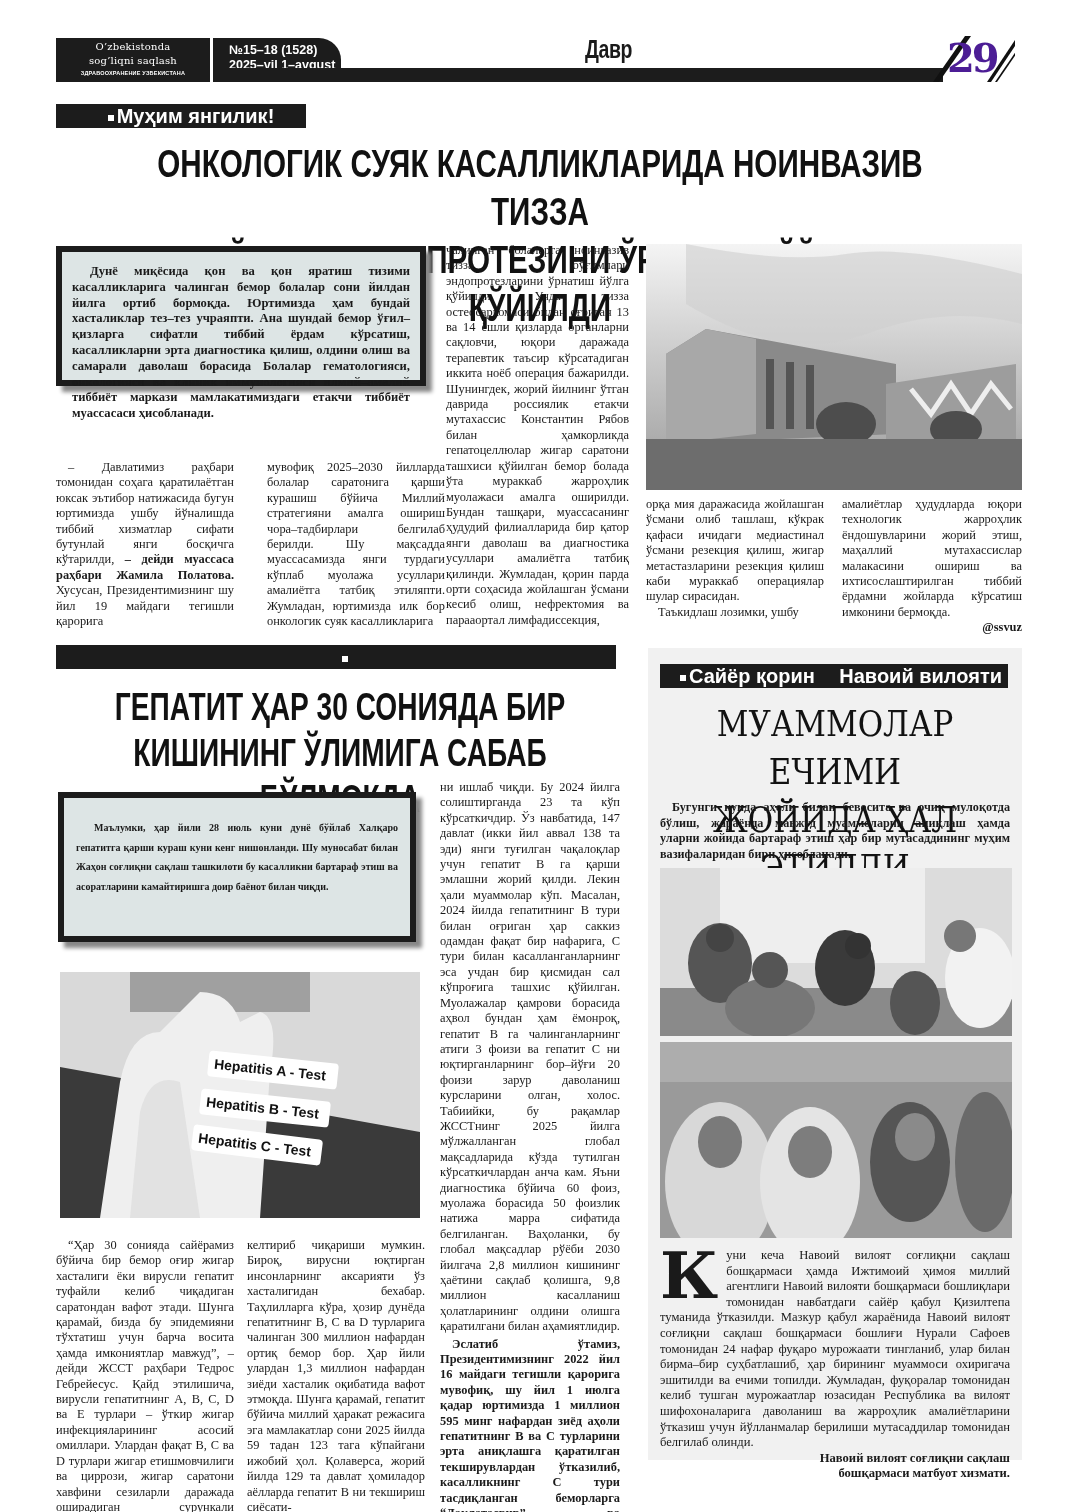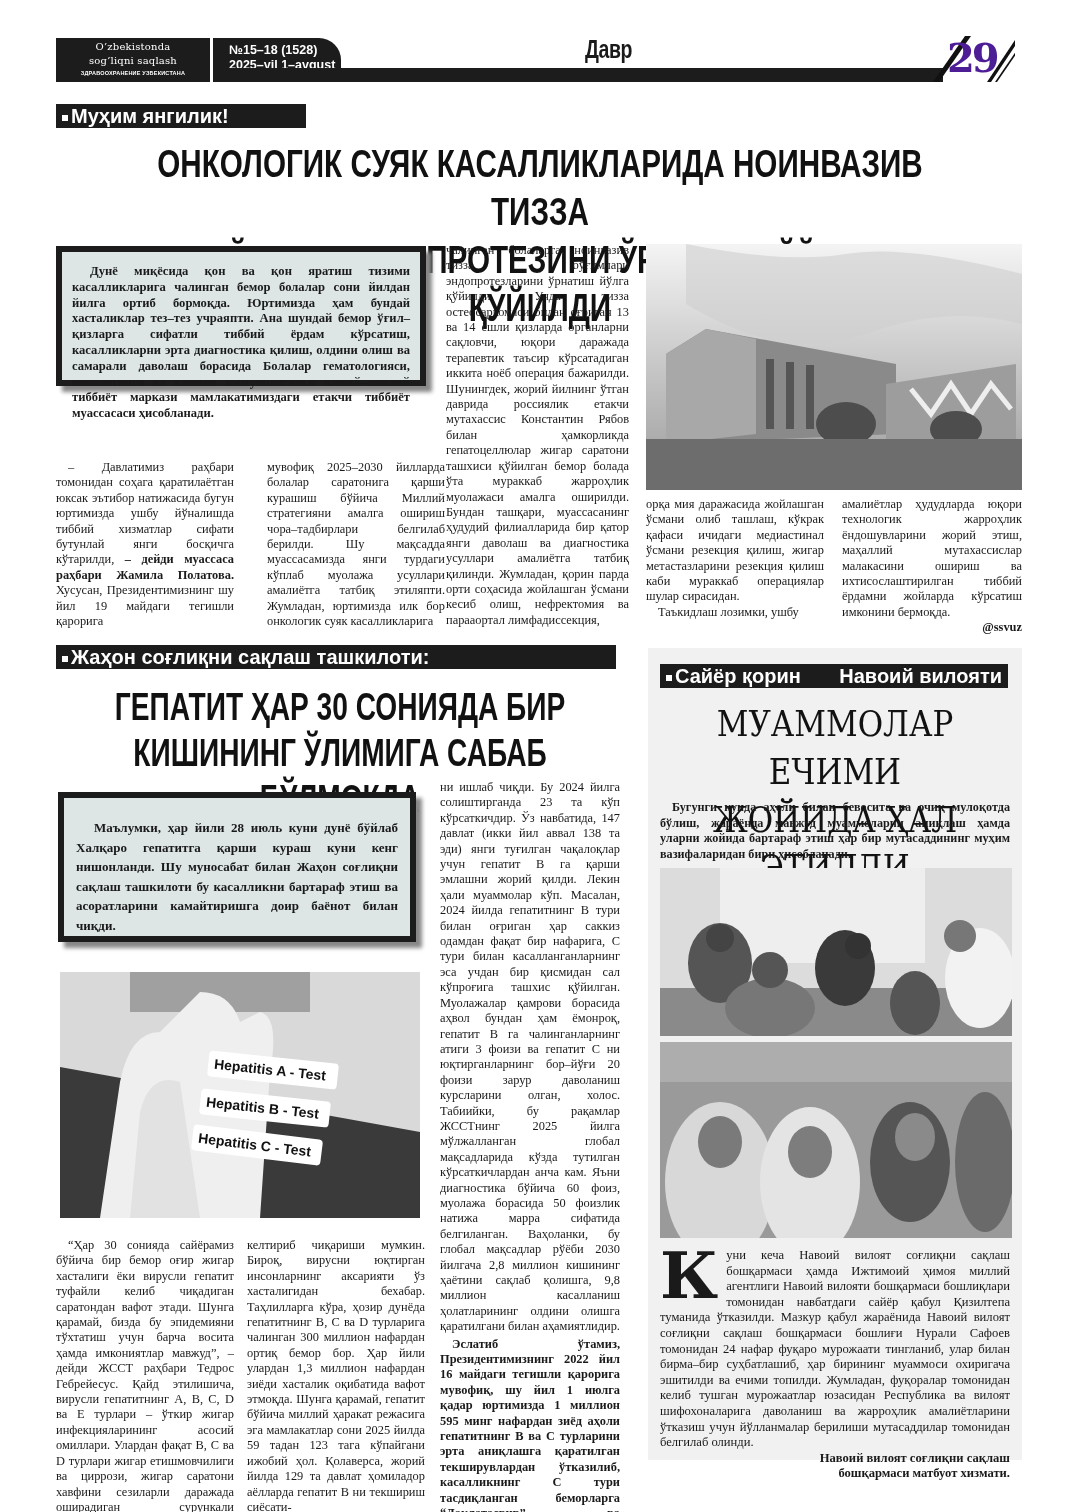--- a/index.html
+++ b/index.html
@@ -8,21 +8,21 @@
   
   .logo{left:56px;top:38px;width:154px;height:44px;background:#1c1c1c;color:#fff;text-align:center;padding-top:2px;}
   .logo .l1,.logo .l2{font-family:"DejaVu Serif",serif;font-weight:normal;font-size:10px;line-height:14px;letter-spacing:0.2px;}
   .logo .l3{font-family:"Liberation Sans",sans-serif;font-size:5.5px;font-weight:bold;margin-top:2px;letter-spacing:0.2px;}
   .issue{left:213px;top:38px;width:128px;height:44px;background:#1c1c1c;border-top-right-radius:22px;color:#fff;font-family:"Liberation Sans",sans-serif;font-size:12.5px;font-weight:bold;line-height:15px;padding:5px 0 0 16px;}
   .hbar{left:213px;top:68px;width:730px;height:14px;background:#1c1c1c;}
   .rubric{left:585px;top:34px;font-family:"Liberation Sans",sans-serif;font-weight:bold;font-size:26px;transform:scaleX(0.75);transform-origin:left;letter-spacing:-0.5px;}
   .pagenum{left:925px;top:36px;width:90px;height:46px;}
   .pagenum .num{position:absolute;left:22px;top:-2px;font-family:"DejaVu Serif",serif;font-weight:bold;font-size:40px;color:#4c1d95;letter-spacing:-3px;}
   
-  .label{background:#1c1c1c;color:#fff;font-family:"Liberation Sans",sans-serif;font-weight:bold;font-size:20px;line-height:24px;padding-left:6px;}
+  .label{background:#1c1c1c;color:#fff;font-family:"Liberation Sans",sans-serif;font-weight:bold;font-size:20px;line-height:24px;padding-left:20px;text-align:center;}
   .label .sq{display:inline-block;width:6px;height:6px;background:#fff;vertical-align:middle;margin-right:3px;}
   .headline{font-family:"Liberation Sans",sans-serif;font-weight:bold;text-align:center;color:#111;transform-origin:center top;}
   
   .col{font-size:12.4px;line-height:15.4px;text-align:justify;hyphens:auto;}
   .col p{text-indent:12px;}
   .col b{font-weight:bold;}
   .box{background:#dde5e5;border:6px solid #1c1c1c;box-shadow:6px 6px 4px #888;font-weight:bold;font-size:12.6px;line-height:15.8px;text-align:justify;}
   .box p{text-indent:18px;}
   .photo{overflow:hidden;}
   .sidebar{left:648px;top:648px;width:374px;height:812px;background:#f1f1f1;}
@@ -100,28 +100,28 @@
 <div class="abs col" style="left:646px;top:497px;width:178px;">
   <p style="text-indent:0">орқа мия даражасида жойлашган ўсмани олиб ташлаш,  кўкрак қафаси ичидаги медиастинал ўсмани резекция қилиш,  жигар метастазларини резекция қилиш каби мураккаб операциялар шулар сирасидан.</p>
   <p>Таъкидлаш лозимки, ушбу</p>
 </div>
 <div class="abs col" style="left:842px;top:497px;width:180px;">
   <p style="text-indent:0">амалиётлар ҳудудларда юқори технологик жарроҳлик ёндошувларини жорий этиш, маҳаллий мутахассислар малакасини ошириш ва ихтисослаштирилган тиббий ёрдамни жойларда кўрсатиш имконини бермоқда.</p>
   <div class="right" style="font-weight:bold;">@ssvuz</div>
 </div>
 
 <div class="abs label" style="left:56px;top:645px;width:560px;height:24px;">
-  <span class="sq"></span><span>Жаҳон соғлиқни сақлаш ташкилоти:</span>
+  <span class="sq"></span>
 </div>
 <div class="abs headline" style="left:30px;top:684px;width:620px;font-size:38px;line-height:46px;transform:scaleX(0.74);">
   <div>ГЕПАТИТ ҲАР 30 СОНИЯДА БИР</div>
   <div>КИШИНИНГ ЎЛИМИГА САБАБ БЎЛМОҚДА</div>
 </div>
 
-<div class="abs box" style="left:58px;top:792px;width:358px;height:150px;padding:20px 12px 0 12px;font-size:13px;line-height:19.5px;">
+<div class="abs box" style="left:58px;top:792px;width:358px;height:150px;padding:20px 12px 0 12px;font-size:10px;line-height:19.5px;">
   <p>Маълумки, ҳар йили 28 июль куни  дунё бўйлаб Халқаро гепатитга қарши кураш куни кенг нишонланди.  Шу муносабат билан Жаҳон соғлиқни сақлаш ташкилоти бу касалликни бартараф этиш ва асоратларини камайтиришга доир баёнот билан чиқди.</p>
 </div>
 
 <div class="abs photo" style="left:60px;top:972px;width:360px;height:246px;background:#cfcfcf;">
   <svg width="360" height="246" style="position:absolute;left:0;top:0;">
     <rect width="360" height="246" fill="#d9d9d9"></rect>
     <polygon points="0,95 360,160 360,246 0,246" fill="#3a3a3a"></polygon>
     <rect x="70" y="0" width="180" height="40" fill="#7a7a7a" opacity="0.6"></rect>
     <path d="M40 246 L60 110 Q70 60 100 60 L140 20 Q170 20 180 50 L200 40 Q220 45 210 100 L200 246Z" fill="#efefef"></path>
     <path d="M70 246 L80 140 Q90 100 120 110 L140 246Z" fill="#e2e2e2"></path>

